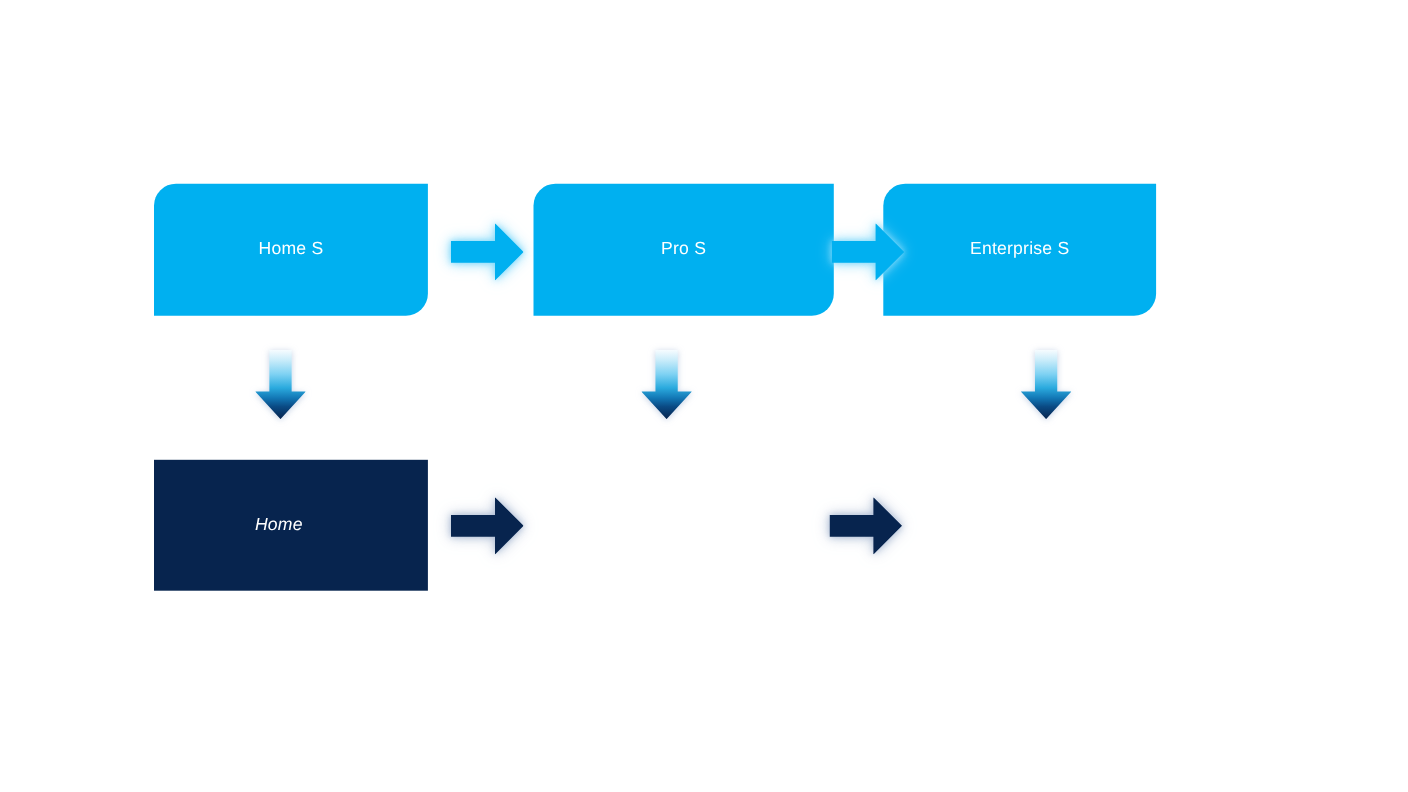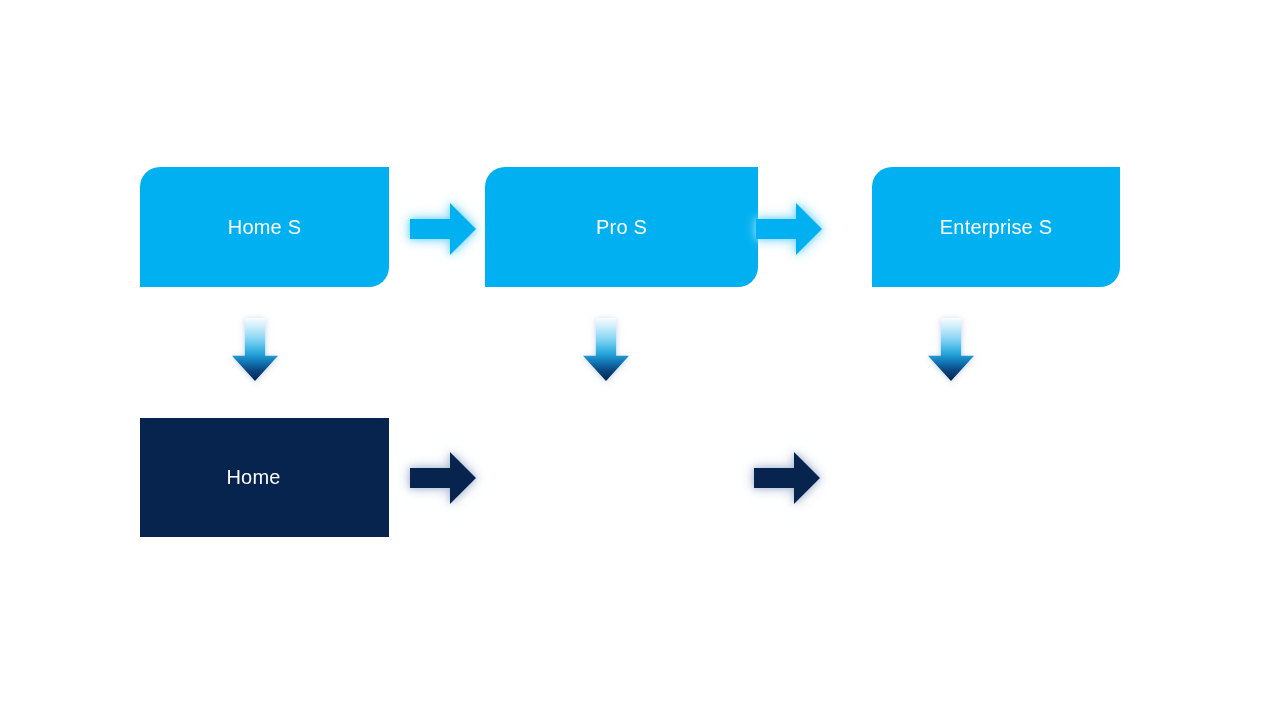--- a/index.html
+++ b/index.html
@@ -15,38 +15,38 @@
     background: #ffffff;
     overflow: hidden;
   }
   
   .box {
     position: absolute;
     display: flex;
     align-items: center;
     justify-content: center;
     color: var(--label-text, #ffffff);
-    font-size: 20px;
+    font-size: 16px;
     letter-spacing: 0.2px;
   }
   .box-top {
     top: 167px;
     height: 120px;
     background: var(--top-box, #00B0F0);
     border-radius: 20px 0 20px 0;
   }
   .box-bottom {
     top: 418px;
     height: 119px;
     background: var(--bottom-box, #07244E);
   }
-  .box-bottom .label { transform: translateX(-11px); }
+  .box-bottom .label { transform: translateX(-11px); font-style: italic; }
   .col1 { left: 140px; width: 249px; }
   .col2 { left: 485px; width: 273px; }
-  .col3 { left: 872px; width: 248px; }
+  .col3 { left: 803px; width: 248px; }
 
   
   .r-arrow {
     position: absolute;
     width: 66px;
     height: 52px;
   }
   .r-arrow .shape {
     width: 100%;
     height: 100%;

